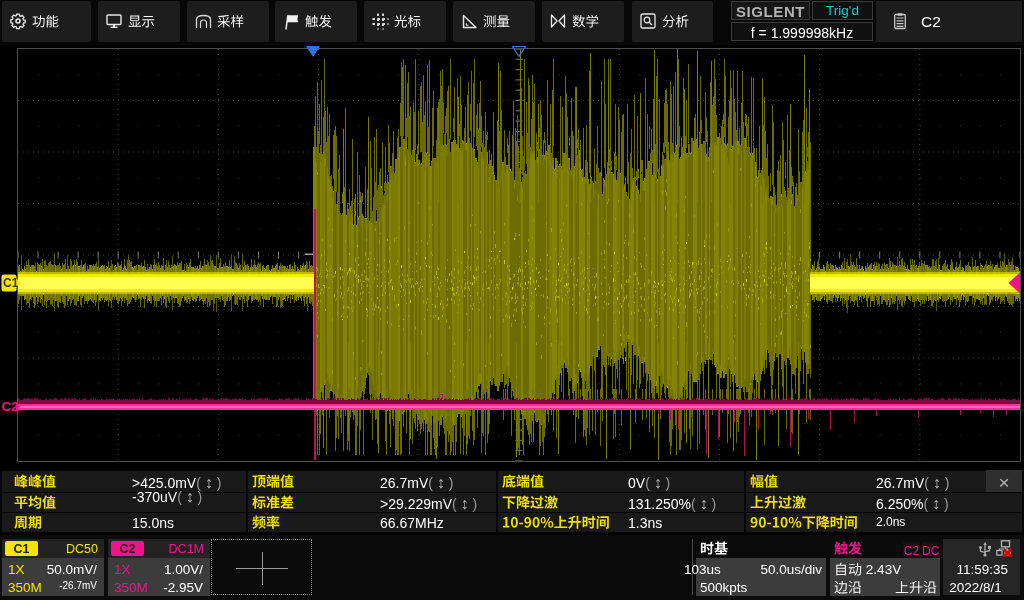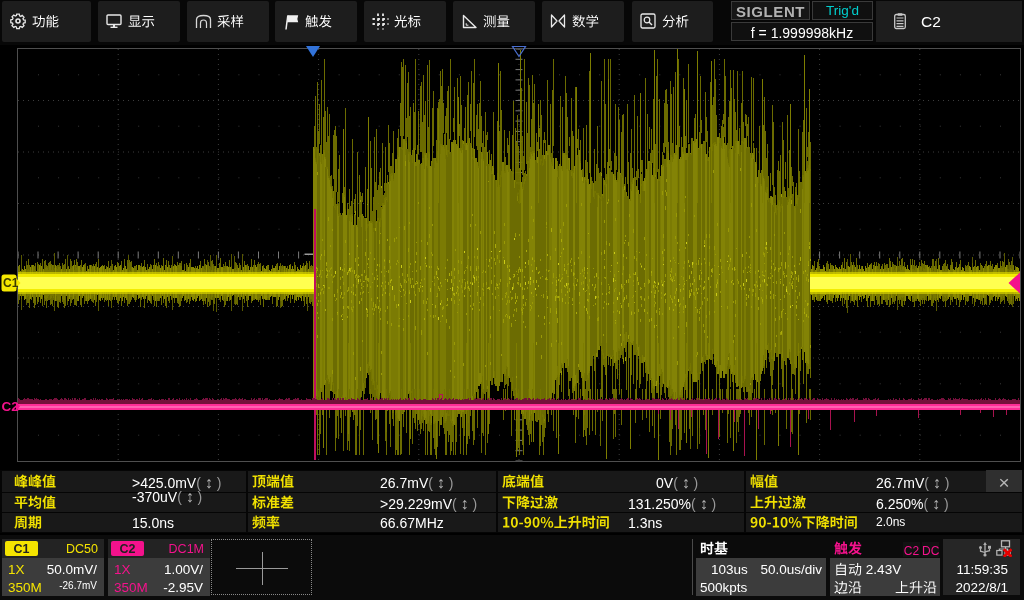--- a/index.html
+++ b/index.html
@@ -125,21 +125,21 @@
 <div class="abs" style="left:2px;top:471px;width:1020px;height:21px;background:#191919"></div>
 <div class="abs" style="left:2px;top:493px;width:1020px;height:19px;background:#191919"></div>
 <div class="abs" style="left:2px;top:513px;width:1020px;height:19px;background:#191919"></div>
 <div class="abs" style="left:246px;top:470px;width:2px;height:62px;background:#060606"></div>
 <div class="abs" style="left:496px;top:470px;width:2px;height:62px;background:#060606"></div>
 <div class="abs" style="left:744px;top:470px;width:2px;height:62px;background:#060606"></div>
 <div class="abs" style="left:986px;top:470px;width:36px;height:22px;background:#2f2f2f"></div>
 <div class="lat" style="left:986px;top:472px;width:36px;text-align:center;font-size:19px;color:#b5b5b5">×</div>
 <div class="lat" style="left:132px;top:473.5px;font-size:14px">&gt;425.0mV<span style="color:#9a9a9a">( <span style="font-size:16px;color:#b4b4b4">↕</span> )</span></div>
 <div class="lat" style="left:380px;top:473.5px;font-size:14px">26.7mV<span style="color:#9a9a9a">( <span style="font-size:16px;color:#b4b4b4">↕</span> )</span></div>
-<div class="lat" style="left:656px;top:473.5px;font-size:14px">0V<span style="color:#9a9a9a">( <span style="font-size:16px;color:#b4b4b4">↕</span> )</span></div>
+<div class="lat" style="left:628px;top:473.5px;font-size:14px">0V<span style="color:#9a9a9a">( <span style="font-size:16px;color:#b4b4b4">↕</span> )</span></div>
 <div class="lat" style="left:876px;top:473.5px;font-size:14px">26.7mV<span style="color:#9a9a9a">( <span style="font-size:16px;color:#b4b4b4">↕</span> )</span></div>
 <div class="lat" style="left:132px;top:488px;font-size:14px">-370uV<span style="color:#9a9a9a">( <span style="font-size:16px;color:#b4b4b4">↕</span> )</span></div>
 <div class="lat" style="left:380px;top:494.5px;font-size:14px">&gt;29.229mV<span style="color:#9a9a9a">( <span style="font-size:16px;color:#b4b4b4">↕</span> )</span></div>
 <div class="lat" style="left:628px;top:494.5px;font-size:14px">131.250%<span style="color:#9a9a9a">( <span style="font-size:16px;color:#b4b4b4">↕</span> )</span></div>
 <div class="lat" style="left:876px;top:494.5px;font-size:14px">6.250%<span style="color:#9a9a9a">( <span style="font-size:16px;color:#b4b4b4">↕</span> )</span></div>
 <div class="lat" style="left:132px;top:514.5px;font-size:14px">15.0ns</div>
 <div class="lat" style="left:380px;top:514.5px;font-size:14px">66.67MHz</div>
 <div class="lat" style="left:628px;top:514.5px;font-size:14px">1.3ns</div>
 <div class="lat" style="left:876px;top:514.5px;font-size:12px">2.0ns</div>
 <div class="abs" style="left:0;top:535px;width:1024px;height:65px;background:#0b0b0b"></div>
@@ -160,21 +160,21 @@
 <div class="lat" style="left:114px;top:562px;font-size:13.5px;color:#f4128c">1X</div>
 <div class="lat" style="left:108px;top:562px;width:95px;text-align:right;font-size:13.5px">1.00V/</div>
 <div class="lat" style="left:114px;top:580px;font-size:13.5px;color:#f4128c">350M</div>
 <div class="lat" style="left:108px;top:580px;width:95px;text-align:right;font-size:13.5px">-2.95V</div>
 <div class="abs" style="left:211px;top:539px;width:101px;height:56px;border:1px dotted #888"></div>
 <svg class="abs" style="left:211px;top:539px" width="101px" height="56px">
     <path d="M25 29.5H77M51.5 13V46" stroke="#9a9a9a" stroke-width="1"></path>
   </svg>
 <div class="abs" style="left:692px;top:539px;width:1px;height:56px;background:#4a4a4a"></div>
 <div class="abs" style="left:696px;top:558px;width:130px;height:38px;background:#3c3c3c"></div>
-<div class="lat" style="left:711px;top:562px;font-size:13.5px">103us</div>
+<div class="lat" style="left:684px;top:562px;font-size:13.5px">103us</div>
 <div class="lat" style="left:696px;top:562px;width:126px;text-align:right;font-size:13.5px">50.0us/div</div>
 <div class="lat" style="left:700px;top:580px;font-size:13.5px">500kpts</div>
 <div class="lat" style="left:696px;top:604px;width:126px;text-align:left;font-size:13.5px">1.00GSa/s</div>
 <div class="abs" style="left:903px;top:542px;width:17px;height:14.5px;background:#121212"></div>
 <div class="lat" style="left:903px;top:543.5px;width:17px;text-align:center;font-size:12px;color:#f4128c">C2</div>
 <div class="abs" style="left:922px;top:542px;width:17px;height:14.5px;background:#121212"></div>
 <div class="lat" style="left:922px;top:543.5px;width:17px;text-align:center;font-size:12px;color:#f4128c">DC</div>
 <div class="abs" style="left:830px;top:558px;width:110px;height:38px;background:#3c3c3c"></div>
 <div class="lat" style="left:830px;top:562px;width:107px;text-align:center;font-size:13.5px">2.43V</div>
 <div class="abs" style="left:943px;top:539px;width:77px;height:56px;background:#262626"></div>
@@ -188,21 +188,21 @@
     <circle cx="7" cy="14" r="1.6" fill="#b0b0b0"></circle>
   </svg>
 <svg style="position:absolute;left:996px;top:540px" width="16" height="17" viewBox="0 0 16 17">
     <rect x="5.5" y="0.8" width="8" height="6" fill="none" stroke="#b8b8b8" stroke-width="1.3"></rect>
     <rect x="0.8" y="10.5" width="5.2" height="4.6" fill="none" stroke="#b8b8b8" stroke-width="1.2"></rect>
     <rect x="9" y="10.5" width="5.2" height="4.6" fill="none" stroke="#b8b8b8" stroke-width="1.2"></rect>
     <path d="M9.5 6.8V9M3.4 10.5V9h8.2v1.5" fill="none" stroke="#b8b8b8" stroke-width="1.2"></path>
     <path d="M7.8 9.2 15.5 16.8M15.5 9.2 7.8 16.8" stroke="#e60000" stroke-width="2.8"></path>
   </svg>
 <div class="lat" style="left:943px;top:561.5px;width:65px;text-align:right;font-size:13.5px">11:59:35</div>
-<div class="lat" style="left:943px;top:579.5px;width:65px;text-align:right;font-size:13.5px">2022/8/1</div>
+<div class="lat" style="left:943px;top:579.5px;width:65px;text-align:center;font-size:13.5px">2022/8/1</div>
 <svg class="abs" style="left:0;top:0;pointer-events:none" width="1024" height="600" viewBox="0 0 1024 600">
     <path transform="translate(32.0 26.3)" d="M0.5 -2.5 0.8 -1.4C2.2 -1.8 4.1 -2.4 6 -2.9L5.9 -3.8L3.7 -3.3V-8.8H5.7V-9.7H0.7V-8.8H2.7V-3C1.9 -2.8 1.1 -2.6 0.5 -2.5ZM8.1 -11.1C8.1 -10.1 8 -9.2 8 -8.2H5.8V-7.3H8C7.8 -4 7 -1.3 4.1 0.3C4.4 0.5 4.7 0.8 4.9 1.1C8 -0.6 8.8 -3.7 9 -7.3H11.7C11.5 -2.5 11.3 -0.6 10.9 -0.2C10.7 -0 10.6 0 10.3 0C10 0 9.2 -0 8.4 -0.1C8.6 0.2 8.7 0.6 8.7 0.9C9.5 1 10.3 1 10.7 0.9C11.2 0.9 11.5 0.8 11.8 0.4C12.3 -0.2 12.5 -2.2 12.7 -7.7C12.7 -7.9 12.7 -8.2 12.7 -8.2H9C9.1 -9.2 9.1 -10.1 9.1 -11.1Z M18.7 -5.7V-4.5H15.8V-5.7ZM14.8 -6.5V1.1H15.8V-1.7H18.7V-0.1C18.7 0.1 18.6 0.1 18.5 0.1C18.3 0.1 17.7 0.1 17.1 0.1C17.2 0.4 17.3 0.8 17.4 1C18.2 1 18.8 1 19.2 0.9C19.6 0.7 19.7 0.4 19.7 -0.1V-6.5ZM15.8 -3.7H18.7V-2.5H15.8ZM25.1 -10.3C24.3 -9.9 23.1 -9.4 21.9 -9V-11.3H20.9V-6.8C20.9 -5.7 21.3 -5.4 22.6 -5.4C22.8 -5.4 24.6 -5.4 24.9 -5.4C26 -5.4 26.3 -5.9 26.4 -7.5C26.1 -7.6 25.7 -7.7 25.5 -7.9C25.4 -6.6 25.3 -6.3 24.8 -6.3C24.4 -6.3 22.9 -6.3 22.7 -6.3C22 -6.3 21.9 -6.4 21.9 -6.8V-8.2C23.2 -8.6 24.7 -9.1 25.8 -9.6ZM25.2 -4.3C24.5 -3.8 23.2 -3.3 21.9 -2.9V-5H20.9V-0.5C20.9 0.7 21.3 1 22.6 1C22.9 1 24.7 1 25 1C26.1 1 26.4 0.5 26.5 -1.3C26.2 -1.4 25.8 -1.6 25.6 -1.7C25.5 -0.2 25.4 0.1 24.9 0.1C24.5 0.1 23 0.1 22.7 0.1C22.1 0.1 21.9 -0 21.9 -0.5V-2C23.3 -2.4 24.9 -2.9 25.9 -3.6ZM14.6 -7.5C14.9 -7.6 15.4 -7.7 19.1 -7.9C19.2 -7.7 19.3 -7.4 19.4 -7.2L20.3 -7.6C20 -8.4 19.2 -9.6 18.5 -10.5L17.7 -10.2C18 -9.7 18.4 -9.2 18.7 -8.7L15.7 -8.5C16.3 -9.2 16.9 -10.1 17.4 -11L16.3 -11.4C15.9 -10.3 15.1 -9.2 14.9 -9C14.7 -8.7 14.5 -8.5 14.3 -8.4C14.4 -8.2 14.6 -7.7 14.6 -7.5Z" fill="#ffffff"></path>
     <path transform="translate(128.0 26.3)" d="M3.3 -7.7H10.2V-6.3H3.3ZM3.3 -9.9H10.2V-8.5H3.3ZM2.3 -10.7V-5.5H11.2V-10.7ZM11.1 -4.5C10.6 -3.6 9.8 -2.4 9.2 -1.7L10 -1.3C10.6 -2 11.4 -3.1 11.9 -4ZM1.7 -4C2.2 -3.1 2.9 -2 3.2 -1.3L4 -1.7C3.7 -2.3 3 -3.5 2.5 -4.3ZM7.7 -4.9V-0.5H5.7V-4.9H4.8V-0.5H0.5V0.4H13V-0.5H8.7V-4.9Z M16.7 -4.7C16.1 -3.2 15.1 -1.7 14 -0.8C14.2 -0.6 14.7 -0.3 14.9 -0.1C16 -1.2 17 -2.8 17.7 -4.5ZM22.7 -4.3C23.7 -3 24.7 -1.3 25.1 -0.1L26.1 -0.6C25.7 -1.7 24.7 -3.4 23.7 -4.7ZM15.5 -10.3V-9.3H25V-10.3ZM14.3 -7.1V-6.1H19.7V-0.3C19.7 -0 19.6 0 19.4 0C19.1 0 18.3 0 17.3 0C17.5 0.3 17.7 0.8 17.7 1.1C18.9 1.1 19.7 1.1 20.2 0.9C20.7 0.7 20.8 0.4 20.8 -0.2V-6.1H26.2V-7.1Z" fill="#ffffff"></path>
     <path transform="translate(217.0 26.3)" d="M10.8 -9.3C10.3 -8.3 9.5 -6.9 8.8 -6L9.7 -5.6C10.3 -6.4 11.2 -7.8 11.8 -8.9ZM1.9 -8.4C2.5 -7.6 3.1 -6.6 3.2 -5.9L4.1 -6.3C4 -7 3.4 -8 2.8 -8.8ZM5.6 -8.9C6 -8.1 6.3 -7.1 6.4 -6.4L7.4 -6.7C7.3 -7.4 6.9 -8.4 6.5 -9.2ZM11.2 -11.2C8.8 -10.7 4.7 -10.4 1.2 -10.3C1.3 -10 1.5 -9.6 1.5 -9.3C5 -9.4 9.2 -9.8 12 -10.3ZM0.8 -5V-4H5.4C4.2 -2.5 2.2 -1.1 0.5 -0.3C0.7 -0.1 1 0.3 1.2 0.6C3 -0.3 4.9 -1.8 6.2 -3.5V1.1H7.2V-3.5C8.6 -1.8 10.5 -0.3 12.3 0.5C12.5 0.3 12.8 -0.1 13 -0.4C11.3 -1.1 9.3 -2.5 8 -4H12.7V-5H7.2V-6.3H6.2V-5Z M19.5 -10.9C19.9 -10.3 20.4 -9.3 20.6 -8.8L21.5 -9.2C21.3 -9.7 20.8 -10.6 20.3 -11.3ZM24.6 -11.4C24.3 -10.6 23.8 -9.5 23.3 -8.7H18.9V-7.8H21.9V-6H19.3V-5H21.9V-3.1H18.4V-2.2H21.9V1.1H22.9V-2.2H26.3V-3.1H22.9V-5H25.6V-6H22.9V-7.8H26V-8.7H24.4C24.8 -9.4 25.2 -10.3 25.6 -11ZM16 -11.3V-8.7H14.2V-7.8H16C15.6 -6 14.8 -3.8 13.9 -2.7C14.1 -2.4 14.4 -2 14.5 -1.7C15 -2.5 15.6 -3.8 16 -5.2V1.1H16.9V-5.9C17.3 -5.3 17.7 -4.5 17.9 -4L18.5 -4.8C18.3 -5.2 17.3 -6.7 16.9 -7.2V-7.8H18.4V-8.7H16.9V-11.3Z" fill="#ffffff"></path>
     <path transform="translate(305.0 26.3)" d="M3.4 -7.1V-5.5H2.3V-7.1ZM4.2 -7.1H5.4V-5.5H4.2ZM2.2 -7.9C2.5 -8.3 2.7 -8.8 2.9 -9.3H4.5C4.4 -8.8 4.1 -8.3 3.9 -7.9ZM2.6 -11.4C2.1 -9.7 1.4 -8.1 0.4 -7C0.6 -6.9 1.1 -6.6 1.2 -6.4L1.4 -6.7V-4.3C1.4 -2.8 1.4 -0.8 0.5 0.6C0.7 0.7 1.1 1 1.3 1.1C1.8 0.1 2.1 -1.1 2.2 -2.3H3.4V0.7H4.2V-2.3H5.4V-0.1C5.4 0.1 5.4 0.1 5.3 0.1C5.1 0.1 4.8 0.1 4.5 0.1C4.6 0.3 4.7 0.7 4.7 0.9C5.3 0.9 5.7 0.9 5.9 0.7C6.2 0.6 6.2 0.3 6.2 -0.1V-7.9H4.8C5.2 -8.5 5.5 -9.2 5.7 -9.8L5.1 -10.2L5 -10.1H3.2C3.3 -10.5 3.4 -10.8 3.5 -11.2ZM3.4 -4.8V-3.1H2.3C2.3 -3.5 2.3 -3.9 2.3 -4.3V-4.8ZM4.2 -4.8H5.4V-3.1H4.2ZM9 -11.3V-8.7H6.9V-3.7H9.1V-0.8L6.4 -0.5L6.6 0.5C8 0.3 9.9 0.1 11.8 -0.2C12 0.2 12.1 0.7 12.2 1L13.1 0.7C12.9 -0.2 12.2 -1.8 11.6 -2.9L10.8 -2.6C11 -2.2 11.3 -1.6 11.5 -1.1L10.1 -0.9V-3.7H12.4V-8.7H10.1V-11.3ZM7.7 -7.9H9.1V-4.5H7.7ZM10 -7.9H11.5V-4.5H10Z M22.6 -10.7C23.2 -10 23.9 -9.2 24.3 -8.7L25.1 -9.2C24.7 -9.7 23.9 -10.5 23.4 -11.2ZM15.4 -7.1C15.6 -7.2 16 -7.3 16.9 -7.3H18.8C17.9 -4.5 16.4 -2.3 13.9 -0.8C14.2 -0.6 14.5 -0.2 14.7 0C16.4 -1.1 17.7 -2.4 18.6 -4.1C19.2 -3.1 19.9 -2.2 20.7 -1.5C19.5 -0.7 18.1 -0.1 16.7 0.2C16.9 0.5 17.2 0.8 17.3 1.1C18.8 0.7 20.2 0.1 21.5 -0.8C22.7 0.1 24.2 0.7 25.9 1.1C26 0.8 26.3 0.4 26.5 0.2C24.9 -0.1 23.4 -0.7 22.2 -1.5C23.4 -2.5 24.3 -3.8 24.9 -5.6L24.2 -5.9L24 -5.8H19.5C19.6 -6.3 19.8 -6.8 19.9 -7.3H26.1L26.1 -8.3H20.2C20.4 -9.2 20.6 -10.2 20.7 -11.2L19.6 -11.4C19.5 -10.3 19.3 -9.2 19 -8.3H16.6C17 -9 17.3 -9.9 17.6 -10.8L16.5 -11C16.3 -9.9 15.8 -8.8 15.6 -8.6C15.4 -8.3 15.3 -8.1 15.1 -8C15.2 -7.8 15.4 -7.3 15.4 -7.1ZM21.4 -2.1C20.5 -2.9 19.8 -3.8 19.3 -4.9H23.5C23 -3.8 22.3 -2.8 21.4 -2.1Z" fill="#ffffff"></path>
     <path transform="translate(394.0 26.3)" d="M1.9 -10.3C2.6 -9.3 3.2 -7.9 3.5 -7L4.4 -7.3C4.2 -8.3 3.5 -9.6 2.8 -10.7ZM10.7 -10.8C10.4 -9.8 9.6 -8.3 9 -7.3L9.9 -7C10.5 -7.9 11.2 -9.3 11.8 -10.4ZM6.2 -11.3V-6.2H0.7V-5.2H4.3C4.1 -2.7 3.6 -0.7 0.5 0.2C0.7 0.4 1 0.8 1.1 1.1C4.5 -0 5.2 -2.3 5.4 -5.2H7.9V-0.4C7.9 0.7 8.2 1.1 9.5 1.1C9.7 1.1 11.2 1.1 11.4 1.1C12.6 1.1 12.8 0.5 13 -1.7C12.7 -1.8 12.2 -2 12 -2.2C12 -0.2 11.9 0.1 11.3 0.1C11 0.1 9.8 0.1 9.6 0.1C9 0.1 8.9 0 8.9 -0.4V-5.2H12.8V-6.2H7.2V-11.3Z M19.8 -10.3V-9.4H25.7V-10.3ZM24 -4.4C24.7 -3 25.3 -1.3 25.5 -0.2L26.4 -0.6C26.2 -1.6 25.5 -3.3 24.9 -4.7ZM20.1 -4.6C19.8 -3.2 19.2 -1.7 18.4 -0.8C18.6 -0.7 19 -0.4 19.2 -0.2C20 -1.3 20.6 -2.8 21.1 -4.4ZM19.2 -7.1V-6.1H22.1V-0.2C22.1 -0.1 22 -0 21.8 0C21.7 0 21 0 20.3 -0C20.5 0.3 20.6 0.7 20.6 1C21.6 1 22.2 1 22.6 0.8C23 0.7 23.1 0.4 23.1 -0.2V-6.1H26.4V-7.1ZM16.2 -11.3V-8.5H14.2V-7.5H16C15.6 -5.9 14.7 -3.9 13.8 -2.9C14 -2.6 14.3 -2.2 14.4 -2C15.1 -2.8 15.7 -4.2 16.2 -5.7V1.1H17.2V-6C17.7 -5.3 18.2 -4.5 18.5 -4.1L19.1 -4.9C18.8 -5.2 17.6 -6.7 17.2 -7.2V-7.5H19V-8.5H17.2V-11.3Z" fill="#ffffff"></path>
     <path transform="translate(483.0 26.3)" d="M6.6 -1.2C7.2 -0.6 8 0.4 8.4 1L9.1 0.5C8.7 -0.1 7.9 -1 7.2 -1.6ZM4.2 -10.6V-2.1H5V-9.8H7.9V-2.1H8.8V-10.6ZM11.7 -11.2V-0.1C11.7 0.1 11.6 0.2 11.4 0.2C11.2 0.2 10.6 0.2 9.9 0.2C10 0.4 10.2 0.8 10.2 1C11.1 1 11.7 1 12.1 0.9C12.4 0.7 12.5 0.5 12.5 -0.1V-11.2ZM9.9 -10.1V-2H10.7V-10.1ZM6 -8.8V-4C6 -2.4 5.8 -0.7 3.5 0.4C3.6 0.6 3.9 0.9 4 1.1C6.4 -0.2 6.8 -2.2 6.8 -4V-8.8ZM1.1 -10.5C1.8 -10.1 2.8 -9.4 3.3 -9L3.9 -9.8C3.4 -10.2 2.4 -10.8 1.7 -11.2ZM0.5 -6.8C1.3 -6.4 2.2 -5.8 2.7 -5.4L3.3 -6.2C2.8 -6.6 1.8 -7.2 1.1 -7.6ZM0.8 0.4 1.7 0.9C2.3 -0.3 2.9 -2 3.4 -3.4L2.6 -3.9C2.1 -2.4 1.3 -0.7 0.8 0.4Z M16.9 -9H23.6V-8.2H16.9ZM16.9 -10.3H23.6V-9.6H16.9ZM15.9 -10.9V-7.6H24.6V-10.9ZM14.2 -7V-6.3H26.3V-7ZM16.6 -3.7H19.7V-2.9H16.6ZM20.7 -3.7H24V-2.9H20.7ZM16.6 -5H19.7V-4.3H16.6ZM20.7 -5H24V-4.3H20.7ZM14.1 -0V0.7H26.4V-0H20.7V-0.8H25.3V-1.5H20.7V-2.3H25V-5.7H15.6V-2.3H19.7V-1.5H15.3V-0.8H19.7V-0Z" fill="#ffffff"></path>
     <path transform="translate(572.0 26.3)" d="M6 -11.1C5.7 -10.6 5.3 -9.8 5 -9.3L5.6 -9C6 -9.4 6.4 -10.1 6.8 -10.7ZM1.2 -10.7C1.5 -10.1 1.9 -9.4 2 -8.9L2.8 -9.3C2.7 -9.7 2.3 -10.5 1.9 -11ZM5.5 -3.5C5.2 -2.8 4.8 -2.2 4.3 -1.7C3.8 -2 3.2 -2.2 2.7 -2.4C2.9 -2.8 3.1 -3.1 3.3 -3.5ZM1.5 -2.1C2.1 -1.8 2.9 -1.5 3.6 -1.1C2.7 -0.5 1.7 -0.1 0.6 0.2C0.7 0.4 0.9 0.7 1 1C2.3 0.6 3.4 0.1 4.4 -0.7C4.8 -0.4 5.3 -0.1 5.6 0.1L6.2 -0.6C5.9 -0.8 5.5 -1 5.1 -1.3C5.8 -2.1 6.3 -3 6.7 -4.2L6.1 -4.4L6 -4.4H3.8L4 -5.1L3.1 -5.2C3.1 -5 2.9 -4.7 2.8 -4.4H0.9V-3.5H2.4C2.1 -3 1.8 -2.5 1.5 -2.1ZM3.5 -11.4V-8.8H0.7V-8H3.2C2.5 -7.1 1.5 -6.3 0.5 -5.9C0.7 -5.7 1 -5.3 1.1 -5.1C1.9 -5.5 2.8 -6.3 3.5 -7.1V-5.5H4.4V-7.3C5.1 -6.8 5.9 -6.2 6.2 -5.9L6.8 -6.6C6.5 -6.8 5.3 -7.6 4.6 -8H7.2V-8.8H4.4V-11.4ZM8.5 -11.2C8.2 -8.9 7.5 -6.6 6.5 -5.2C6.7 -5 7.1 -4.7 7.3 -4.5C7.6 -5 7.9 -5.6 8.2 -6.3C8.5 -5 8.9 -3.8 9.4 -2.7C8.6 -1.4 7.6 -0.4 6.1 0.3C6.3 0.5 6.6 0.9 6.7 1.1C8 0.4 9.1 -0.6 9.9 -1.7C10.5 -0.6 11.4 0.3 12.4 1C12.6 0.7 12.9 0.4 13.1 0.2C12 -0.4 11.1 -1.4 10.4 -2.7C11.1 -4.1 11.6 -5.8 11.9 -7.8H12.8V-8.7H9C9.1 -9.5 9.3 -10.3 9.4 -11.1ZM10.9 -7.8C10.7 -6.2 10.4 -4.9 9.9 -3.7C9.4 -4.9 9 -6.3 8.7 -7.8Z M19.7 -4.7V-3.7H14.3V-2.8H19.7V-0.2C19.7 0 19.6 0.1 19.4 0.1C19.1 0.1 18.2 0.1 17.1 0.1C17.3 0.4 17.5 0.8 17.6 1.1C18.8 1.1 19.6 1 20.1 0.9C20.6 0.7 20.7 0.4 20.7 -0.2V-2.8H26.3V-3.7H20.7V-4.3C22 -4.8 23.2 -5.5 24.1 -6.3L23.4 -6.8L23.2 -6.8H16.6V-5.9H22.1C21.4 -5.4 20.5 -5 19.7 -4.7ZM19.2 -11.1C19.6 -10.5 20.1 -9.7 20.2 -9.1H17.3L17.8 -9.4C17.6 -9.9 17 -10.6 16.5 -11.2L15.6 -10.8C16.1 -10.3 16.6 -9.6 16.8 -9.1H14.6V-6.4H15.6V-8.2H25V-6.4H26V-9.1H23.8C24.2 -9.6 24.7 -10.3 25.1 -10.9L24.1 -11.3C23.8 -10.6 23.2 -9.7 22.7 -9.1H20.5L21.2 -9.4C21 -9.9 20.6 -10.8 20.1 -11.5Z" fill="#ffffff"></path>
     <path transform="translate(662.0 26.3)" d="M9.1 -11.1 8.2 -10.7C9.1 -8.7 10.7 -6.5 12.2 -5.3C12.4 -5.6 12.7 -6 13 -6.2C11.6 -7.2 9.9 -9.3 9.1 -11.1ZM4.4 -11.1C3.6 -9 2.2 -7.1 0.6 -6C0.8 -5.8 1.3 -5.4 1.5 -5.2C1.8 -5.5 2.2 -5.8 2.5 -6.2V-5.2H5.1C4.8 -2.9 4.1 -0.8 0.9 0.3C1.1 0.5 1.4 0.9 1.5 1.1C4.9 -0.1 5.8 -2.6 6.2 -5.2H9.9C9.7 -1.9 9.5 -0.5 9.2 -0.2C9 -0.1 8.9 -0 8.6 -0C8.3 -0 7.5 -0 6.6 -0.1C6.8 0.2 6.9 0.6 6.9 0.9C7.8 1 8.6 1 9 0.9C9.5 0.9 9.8 0.8 10.1 0.5C10.6 -0.1 10.7 -1.6 10.9 -5.8C11 -5.9 11 -6.2 11 -6.2H2.6C3.7 -7.5 4.8 -9 5.5 -10.8Z M20 -9.9V-5.7C20 -3.8 19.9 -1.3 18.7 0.5C18.9 0.6 19.3 0.9 19.5 1.1C20.8 -0.8 21 -3.7 21 -5.7V-5.8H23.4V1.1H24.4V-5.8H26.4V-6.7H21V-9.1C22.6 -9.4 24.4 -9.9 25.6 -10.4L24.8 -11.2C23.7 -10.7 21.7 -10.2 20 -9.9ZM16.3 -11.3V-8.5H14.3V-7.5H16.2C15.8 -5.6 14.8 -3.5 13.9 -2.4C14.1 -2.1 14.4 -1.7 14.5 -1.4C15.1 -2.3 15.8 -3.8 16.3 -5.3V1.1H17.3V-5.5C17.8 -4.8 18.3 -3.9 18.5 -3.5L19.2 -4.3C18.9 -4.7 17.8 -6.2 17.3 -6.8V-7.5H19.3V-8.5H17.3V-11.3Z" fill="#ffffff"></path>
     <path transform="translate(14.0 486.5)" d="M8.7 -9.5H10.6C10.4 -9.1 10 -8.7 9.6 -8.3C9.2 -8.7 8.9 -9 8.6 -9.4ZM2.5 -11.7V-1.8L2 -1.8V-9.6H0.8V-0.4L4.4 -0.7V-0.1H5.6V-5.9C5.8 -5.6 6 -5.2 6.1 -5C7.4 -5.3 8.6 -5.8 9.7 -6.5C10.5 -5.9 11.5 -5.4 12.7 -5.1C13 -5.6 13.4 -6.2 13.7 -6.6C12.7 -6.7 11.7 -7.1 10.9 -7.5C11.7 -8.3 12.4 -9.2 12.8 -10.4L11.7 -10.8L11.5 -10.8H9.5C9.6 -11 9.7 -11.2 9.8 -11.5L8.3 -11.9C7.7 -10.6 6.7 -9.4 5.6 -8.7V-9.6H4.4V-2L3.8 -1.9V-11.7ZM7.6 -8.3C7.9 -8 8.1 -7.7 8.4 -7.4C7.6 -6.9 6.6 -6.6 5.6 -6.3V-8.6C5.9 -8.3 6.4 -7.7 6.6 -7.4C7 -7.7 7.3 -8 7.6 -8.3ZM8.8 -5.7V-5H6.5V-3.8H8.8V-3.2H6.6V-2H8.8V-1.4H6V-0.1H8.8V1.2H10.4V-0.1H13.3V-1.4H10.4V-2H12.7V-3.2H10.4V-3.8H12.8V-5H10.4V-5.7Z M22.7 -9.5H24.6C24.4 -9.1 24 -8.7 23.6 -8.3C23.2 -8.7 22.9 -9 22.6 -9.4ZM16.5 -11.7V-1.8L16 -1.8V-9.6H14.8V-0.4L18.4 -0.7V-0.1H19.6V-5.9C19.8 -5.6 20 -5.2 20.1 -5C21.4 -5.3 22.6 -5.8 23.7 -6.5C24.5 -5.9 25.5 -5.4 26.7 -5.1C27 -5.6 27.4 -6.2 27.7 -6.6C26.7 -6.7 25.7 -7.1 24.9 -7.5C25.7 -8.3 26.4 -9.2 26.8 -10.4L25.7 -10.8L25.5 -10.8H23.5C23.6 -11 23.7 -11.2 23.8 -11.5L22.3 -11.9C21.7 -10.6 20.7 -9.4 19.6 -8.7V-9.6H18.4V-2L17.8 -1.9V-11.7ZM21.6 -8.3C21.9 -8 22.1 -7.7 22.4 -7.4C21.6 -6.9 20.6 -6.6 19.6 -6.3V-8.6C19.9 -8.3 20.4 -7.7 20.6 -7.4C21 -7.7 21.3 -8 21.6 -8.3ZM22.8 -5.7V-5H20.5V-3.8H22.8V-3.2H20.6V-2H22.8V-1.4H19.9V-0.1H22.8V1.2H24.4V-0.1H27.3V-1.4H24.4V-2H26.7V-3.2H24.4V-3.8H26.8V-5H24.4V-5.7Z M36.2 -11.9C36.2 -11.5 36.1 -11.1 36.1 -10.6H32.7V-9.2H35.9L35.7 -8.2H33.3V-0.4H32.1V1H41.6V-0.4H40.5V-8.2H37.2L37.5 -9.2H41.2V-10.6H37.8L38 -11.8ZM34.8 -0.4V-1.2H38.9V-0.4ZM34.8 -5.1H38.9V-4.3H34.8ZM34.8 -6.2V-7H38.9V-6.2ZM34.8 -3.1H38.9V-2.4H34.8ZM31.3 -11.9C30.6 -9.9 29.5 -7.9 28.3 -6.6C28.6 -6.2 29 -5.2 29.2 -4.8C29.4 -5.1 29.7 -5.5 29.9 -5.8V1.2H31.5V-8.3C32 -9.3 32.5 -10.3 32.9 -11.4Z" fill="#f0e000"></path>

